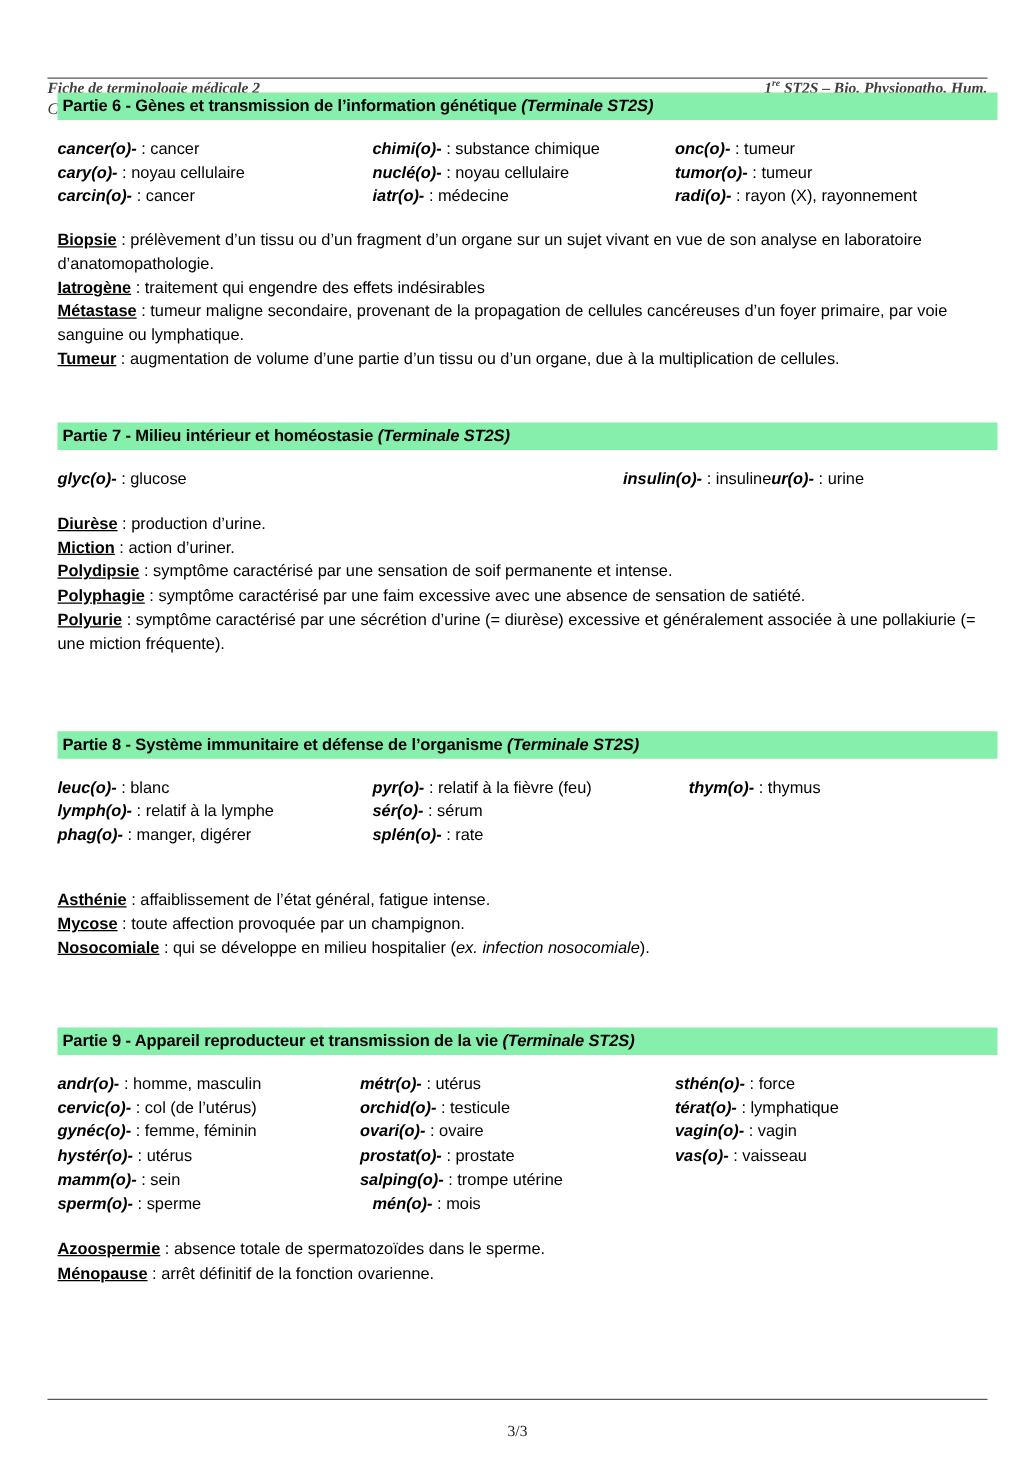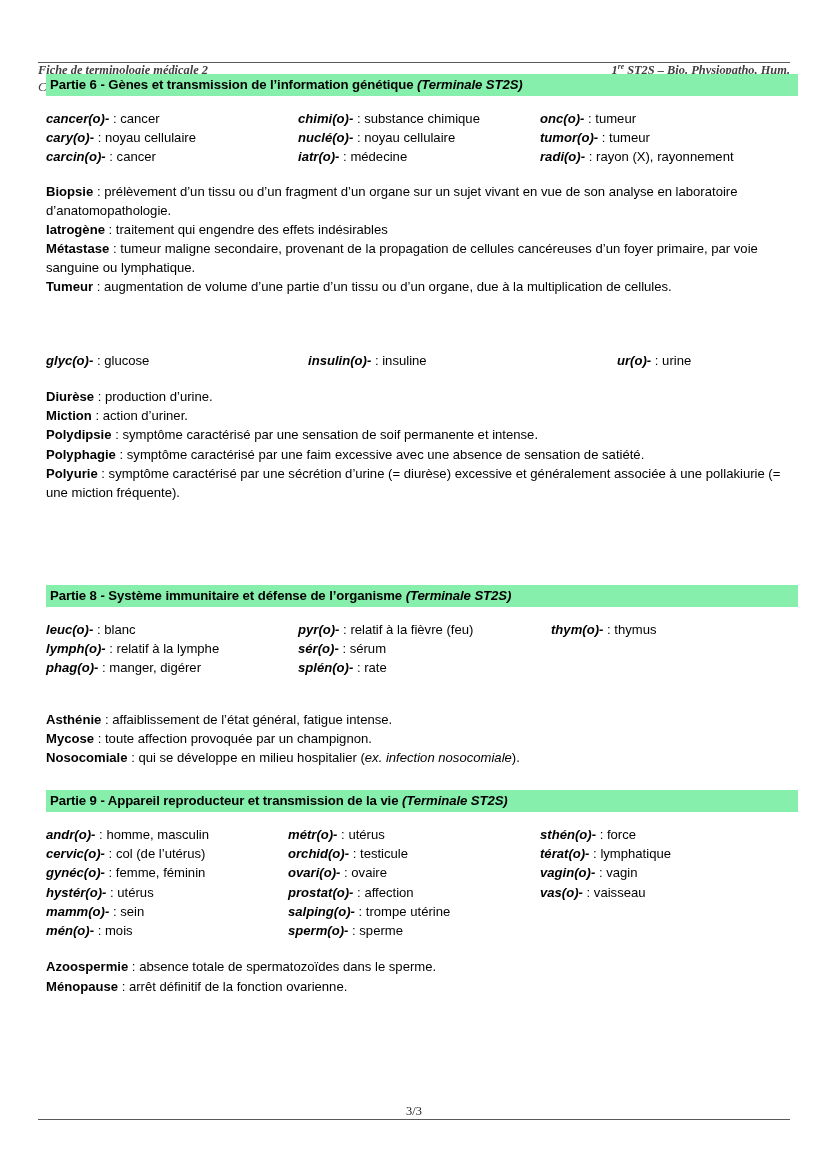--- a/index.html
+++ b/index.html
@@ -99,55 +99,55 @@
     font-weight: bold;
     font-style: italic;
   }
 
   
   .cols-a .c1 { width: 252px; }
   .cols-a .c2 { width: 242px; }
   .cols-a .c3 { width: 240px; }
 
   .cols-b .c1 { width: 262px; }
-  .cols-b .c2 { width: 309px; }
+  .cols-b .c2 { width: 309px; text-align: right; }
   .cols-b .c3 { width: 165px; }
 
   .cols-c .c1 { width: 252px; }
   .cols-c .c2 { width: 253px; }
   .cols-c .c3 { width: 230px; }
 
   .cols-d .c1 { width: 242px; }
   .cols-d .c2 { width: 252px; }
   .cols-d .c3 { width: 240px; }
 
   
   .defs {
     font-size: 13.1px;
     line-height: 1.46;
   }
   .def-line {
     text-indent: 0;
   }
-  .def-line b { font-weight: bold; }
+  .def-line b { font-weight: bold; text-decoration: underline; }
   .def-line i { font-style: italic; }
 
   
   .footer-rule {
     position: absolute;
     left: 38px;
     top: 1119px;
     width: 752px;
     height: 0;
     border-top: 1.4px solid #595959;
   }
   .footer-text {
     position: absolute;
     left: 38px;
-    top: 1104px;
+    top: 1138px;
     width: 752px;
     text-align: center;
     font-family: "Liberation Serif", serif;
     font-size: 12.4px;
     color: #1a1a1a;
   }
 </style>
 </head>
 <body>
 
@@ -186,20 +186,21 @@
           </div>
         </div>
         <div class="defs" style="margin-top: 15px;">
           <div class="def-line"><b>Biopsie</b><span> : </span><span>prélèvement d’un tissu ou d’un fragment d’un organe sur un sujet vivant en vue de son analyse en laboratoire d’anatomopathologie.</span></div>
           <div class="def-line"><b>Iatrogène</b><span> : </span><span>traitement qui engendre des effets indésirables</span></div>
           <div class="def-line"><b>Métastase</b><span> : </span><span>tumeur maligne secondaire, provenant de la propagation de cellules cancéreuses d’un foyer primaire, par voie sanguine ou lymphatique.</span></div>
           <div class="def-line"><b>Tumeur</b><span> : </span><span>augmentation de volume d’une partie d’un tissu ou d’un organe, due à la multiplication de cellules.</span></div>
         </div>
       </div>
       <div class="section" style="top: 338px;">
+        <div class="section-bar"><span>Partie 7 - Milieu intérieur et homéostasie </span><span class="lvl">(Terminale ST2S)</span></div>
         <div class="roots cols-b">
           <div class="roots-row">
             <div class="root-cell c1"><b>glyc(o)-</b><span> : </span><span>glucose</span></div>
             <div class="root-cell c2"><b>insulin(o)-</b><span> : </span><span>insuline</span></div>
             <div class="root-cell c3"><b>ur(o)-</b><span> : </span><span>urine</span></div>
           </div>
         </div>
         <div class="defs" style="margin-top: 17px;">
           <div class="def-line"><b>Diurèse</b><span> : </span><span>production d’urine.</span></div>
           <div class="def-line"><b>Miction</b><span> : </span><span>action d’uriner.</span></div>
@@ -226,51 +227,51 @@
             <div class="root-cell c2"><b>splén(o)-</b><span> : </span><span>rate</span></div>
             <div class="root-cell c3">&nbsp;</div>
           </div>
         </div>
         <div class="defs" style="margin-top: 32px;">
           <div class="def-line"><b>Asthénie</b><span> : </span><span>affaiblissement de l’état général, fatigue intense.</span></div>
           <div class="def-line"><b>Mycose</b><span> : </span><span>toute affection provoquée par un champignon.</span></div>
           <div class="def-line"><b>Nosocomiale</b><span> : </span><span>qui se développe en milieu hospitalier (</span><i>ex. infection nosocomiale</i><span>).</span></div>
         </div>
       </div>
-      <div class="section" style="top: 790px;">
+      <div class="section" style="top: 822px;">
         <div class="section-bar"><span>Partie 9 - Appareil reproducteur et transmission de la vie </span><span class="lvl">(Terminale ST2S)</span></div>
         <div class="roots cols-d">
           <div class="roots-row">
             <div class="root-cell c1"><b>andr(o)-</b><span> : </span><span>homme, masculin</span></div>
             <div class="root-cell c2"><b>métr(o)-</b><span> : </span><span>utérus</span></div>
             <div class="root-cell c3"><b>sthén(o)-</b><span> : </span><span>force</span></div>
           </div>
           <div class="roots-row">
             <div class="root-cell c1"><b>cervic(o)-</b><span> : </span><span>col (de l’utérus)</span></div>
             <div class="root-cell c2"><b>orchid(o)-</b><span> : </span><span>testicule</span></div>
             <div class="root-cell c3"><b>térat(o)-</b><span> : </span><span>lymphatique</span></div>
           </div>
           <div class="roots-row">
             <div class="root-cell c1"><b>gynéc(o)-</b><span> : </span><span>femme, féminin</span></div>
             <div class="root-cell c2"><b>ovari(o)-</b><span> : </span><span>ovaire</span></div>
             <div class="root-cell c3"><b>vagin(o)-</b><span> : </span><span>vagin</span></div>
           </div>
           <div class="roots-row">
             <div class="root-cell c1"><b>hystér(o)-</b><span> : </span><span>utérus</span></div>
-            <div class="root-cell c2"><b>prostat(o)-</b><span> : </span><span>affection</span></div>
+            <div class="root-cell c2"><b>prostat(o)-</b><span> : </span><span>prostate</span></div>
             <div class="root-cell c3"><b>vas(o)-</b><span> : </span><span>vaisseau</span></div>
           </div>
           <div class="roots-row">
             <div class="root-cell c1"><b>mamm(o)-</b><span> : </span><span>sein</span></div>
             <div class="root-cell c2"><b>salping(o)-</b><span> : </span><span>trompe utérine</span></div>
             <div class="root-cell c3">&nbsp;</div>
           </div>
           <div class="roots-row">
+            <div class="root-cell c2"><b>sperm(o)-</b><span> : </span><span>sperme</span></div>
             <div class="root-cell c1"><b>mén(o)-</b><span> : </span><span>mois</span></div>
-            <div class="root-cell c2"><b>sperm(o)-</b><span> : </span><span>sperme</span></div>
             <div class="root-cell c3">&nbsp;</div>
           </div>
         </div>
         <div class="defs" style="margin-top: 17px;">
           <div class="def-line"><b>Azoospermie</b><span> : </span><span>absence totale de spermatozoïdes dans le sperme.</span></div>
           <div class="def-line"><b>Ménopause</b><span> : </span><span>arrêt définitif de la fonction ovarienne.</span></div>
         </div>
       </div>
     </div>
 

